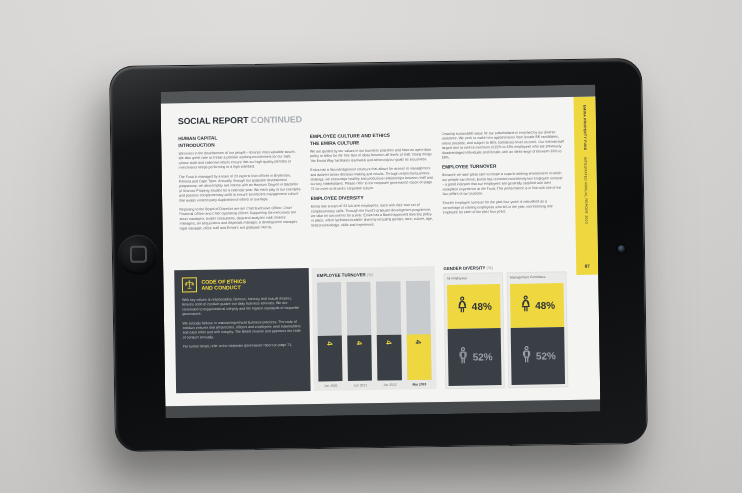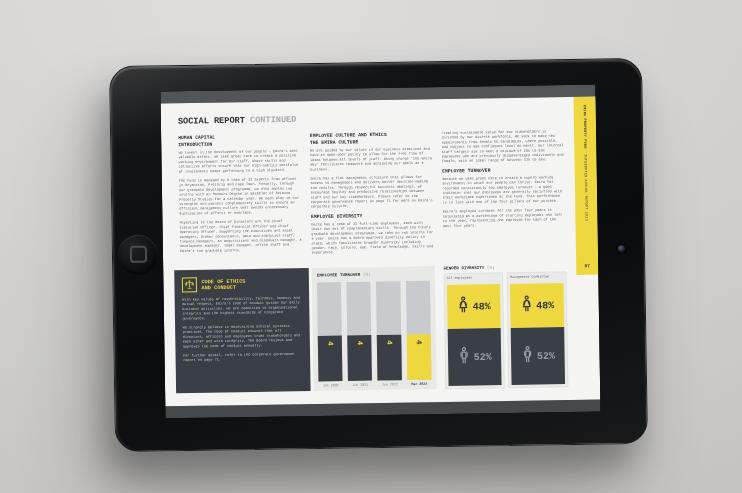--- a/index.html
+++ b/index.html
@@ -1,19 +1,19 @@
 <!DOCTYPE html>
 <html><head>
 <meta charset="utf-8">
 <style>
   html,body{margin:0;padding:0;}
   body{width:742px;height:493px;overflow:hidden;font-family:"Liberation Sans",sans-serif;}
 
   .scene{position:relative;width:742px;height:493px;overflow:hidden;
-    background:radial-gradient(130% 110% at 35% 0%, #dedddb 0%, #d4d3d1 45%, #c5c4c2 100%);font-family:Liberation Mono, monospace;}
+    background:radial-gradient(130% 110% at 35% 0%, #dedddb 0%, #d4d3d1 45%, #c5c4c2 100%);}
 
   
   .tablet{position:absolute;left:112px;top:62px;width:531px;height:384px;border-radius:24px;
     background:linear-gradient(165deg,#36383a 0%,#131415 16%,#0a0b0c 55%,#17191a 100%);
     border:1px solid #1a1b1d;
     transform:rotate(-0.9deg);
     box-shadow:-10px 24px 34px rgba(0,0,0,.30), -22px 48px 80px rgba(0,0,0,.20),
       inset 0 2px 2px rgba(255,255,255,.22), inset 2px 0 2px rgba(255,255,255,.08);}
   .home-button{position:absolute;left:5px;top:168px;width:40px;height:40px;border-radius:50%;
     background:radial-gradient(circle at 35% 30%, #232527, #0b0c0d 72%);

